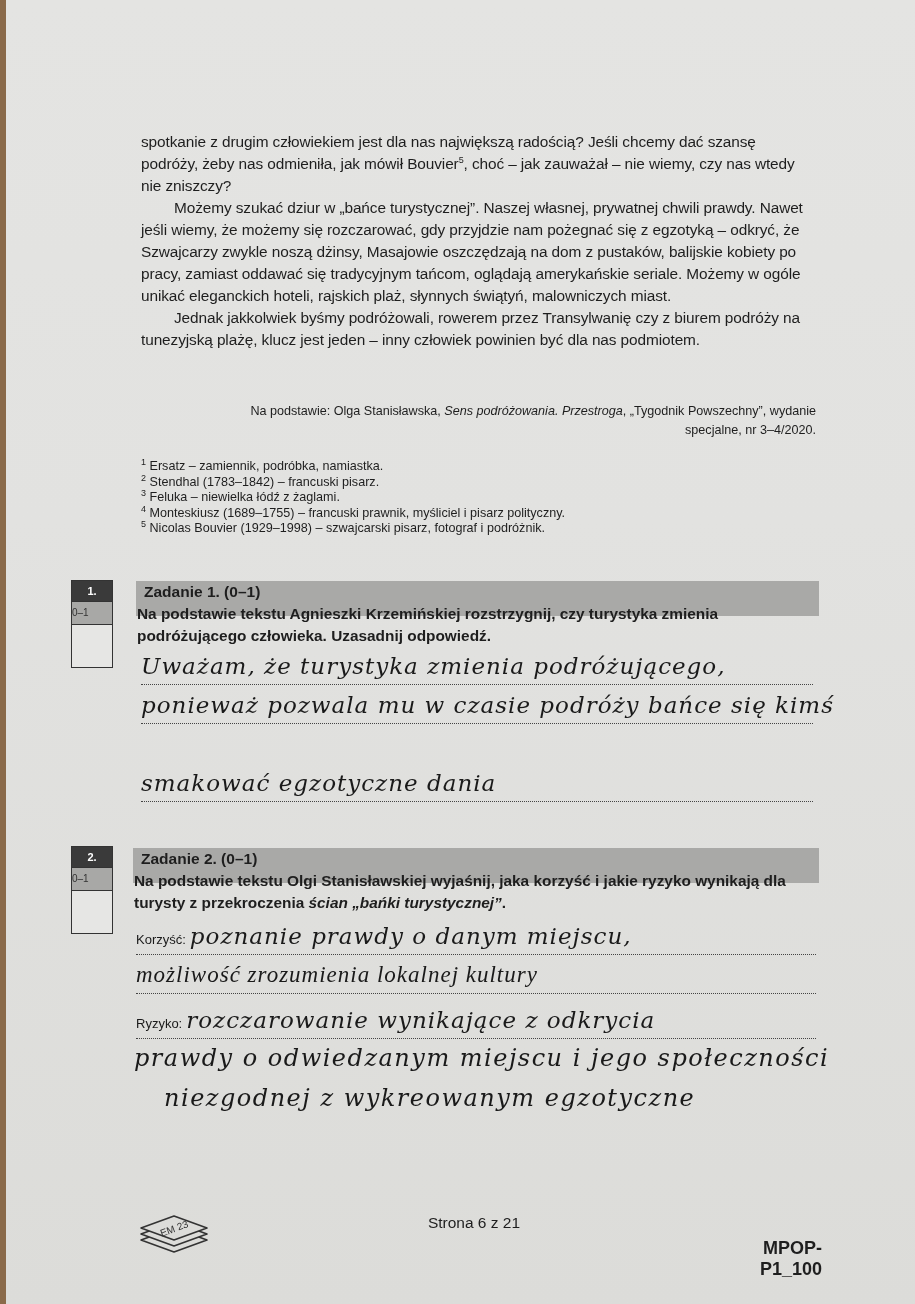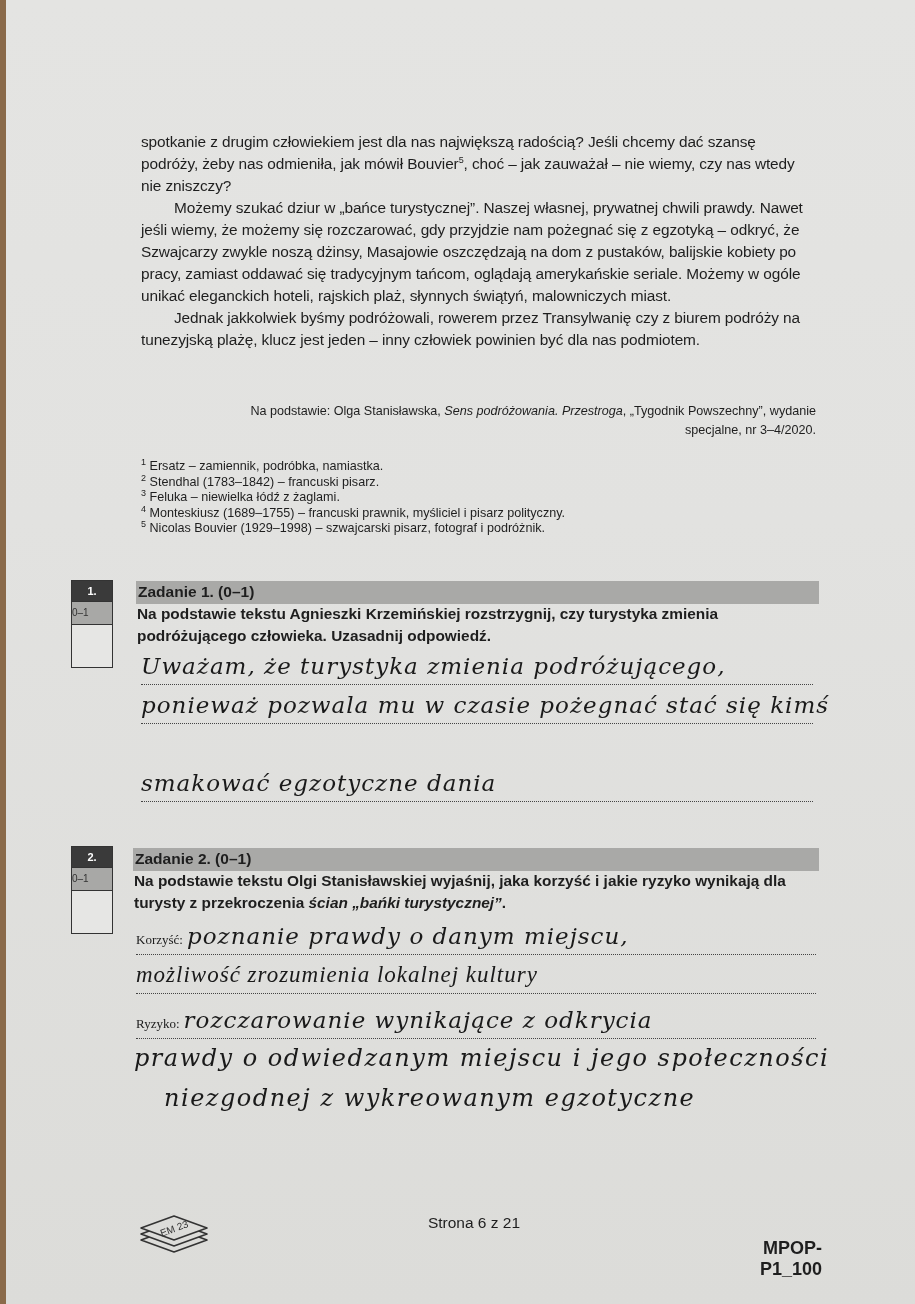--- a/index.html
+++ b/index.html
@@ -40,41 +40,41 @@
       border-bottom: 1.5px solid #333;
     }
     .score-range {
       height: 22px; background: #a8a8a6; color: #333;
       font-size: 10px; text-align: left; line-height: 22px;
       border-bottom: 1.5px solid #333;
     }
     .score-blank { height: 42px; background: #e6e6e4; }
 
     .task-bar {
-      position: absolute; left: 130px; width: 683px; height: 23px;
+      position: absolute; left: 130px; width: 683px; height: 35px;
       background: #a9a9a7;
-      font-size: 15.5px; font-weight: bold; line-height: 21px; padding-left: 2px;
+      font-size: 15.5px; font-weight: bold; line-height: 21px; padding-left: 8px;
       box-sizing: border-box;
     }
     .task-q {
       position: absolute; left: 131px; width: 680px;
       font-size: 15.4px; font-weight: bold; line-height: 22px;
     }
     .task-q i { font-style: italic; }
 
     .hw-line {
       position: absolute; left: 135px; height: 32px;
       border-bottom: 1.5px dotted #444;
       font-family: "DejaVu Serif", serif; font-style: italic;
       font-size: 23px; line-height: 28px; color: #1a1a1a;
       white-space: nowrap; letter-spacing: 1px;
       transform-origin: left bottom;
     }
     .hw-label {
-      font-family: Liberation Serif, serif; font-style: normal;
+      font-family: Liberation Sans, sans-serif; font-style: normal;
       font-size: 13px; letter-spacing: 0; margin-right: 4px;
     }
     .hw-free {
       position: absolute; height: 34px;
       font-family: "DejaVu Serif", serif; font-style: italic;
       font-size: 24px; line-height: 30px; color: #1a1a1a;
       white-space: nowrap; letter-spacing: 1.5px;
     }
 
     .footer-logo { position: absolute; left: 133px; top: 1208px; width: 70px; height: 52px; }
@@ -113,21 +113,21 @@
 
   <div class="score-box" style="top:580px;">
     <div class="score-num">1.</div>
     <div class="score-range">0–1</div>
     <div class="score-blank"></div>
   </div>
   <div class="task-bar" style="top:581px;">Zadanie 1. (0–1)</div>
   <div class="task-q" style="top:603px;">Na podstawie tekstu Agnieszki Krzemińskiej rozstrzygnij, czy turystyka zmienia podróżującego człowieka. Uzasadnij odpowiedź.</div>
 
   <div class="hw-line" style="top:652px; width:672px;"><span>Uważam, że turystyka zmienia podróżującego,</span></div>
-  <div class="hw-line" style="top:691px; width:672px;"><span>ponieważ pozwala mu w czasie pożegnać stać się kimś</span></div>
+  <div class="hw-line" style="top:691px; width:672px;"><span>ponieważ pozwala mu w czasie podróży bańce się kimś</span></div>
   <div class="hw-line" style="top:769px; width:672px;"><span>smakować egzotyczne dania</span></div>
 
   <div class="score-box" style="top:846px;">
     <div class="score-num">2.</div>
     <div class="score-range">0–1</div>
     <div class="score-blank"></div>
   </div>
   <div class="task-bar" style="top:848px; left:127px; width:686px;">Zadanie 2. (0–1)</div>
   <div class="task-q" style="top:870px; left:128px;"><span>Na podstawie tekstu Olgi Stanisławskiej wyjaśnij, jaka korzyść i jakie ryzyko wynikają dla turysty z przekroczenia </span><i>ścian „bańki turystycznej”</i><span>.</span></div>
 

